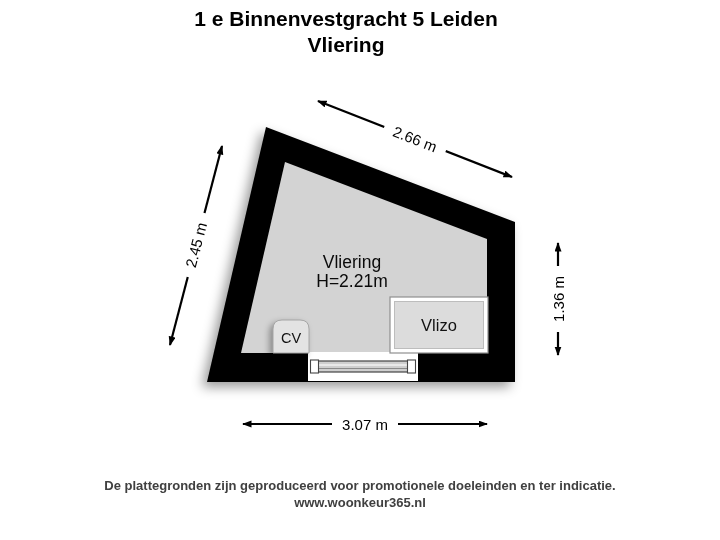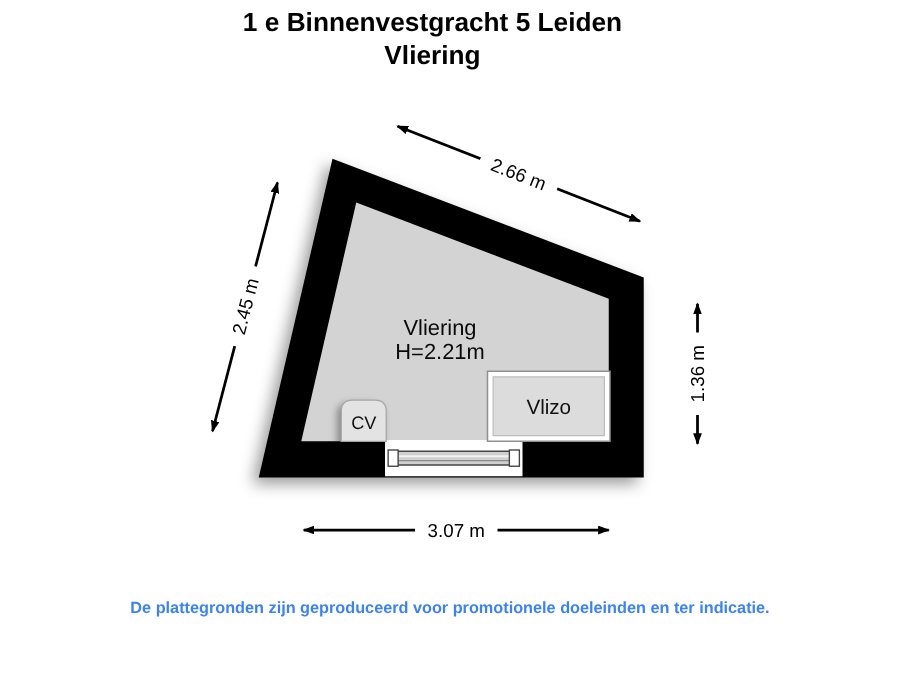--- a/index.html
+++ b/index.html
@@ -9,21 +9,21 @@
     font-family:"Liberation Sans", sans-serif;
     -webkit-font-smoothing:antialiased;
   }
   .title-block{
     position:absolute;top:6px;left:0;right:0;
     text-align:center;transform:translateX(-14px);
     color:#000;font-weight:bold;line-height:26px;font-size:21px;
   }
   .footer-block{
     position:absolute;top:477px;left:0;right:0;
-    text-align:center;color:#3b82f6;font-weight:bold;
+    text-align:center;color:#404040;font-weight:bold;
     font-size:13px;line-height:17px;
   }
   svg{position:absolute;top:0;left:0;}
   svg text{font-family:"Liberation Sans", sans-serif;}
   .pill-rect{fill:#ffffff;}
   .pill-text{font-size:15px;fill:#000;text-anchor:middle;}
   .dim-line{stroke:#000;stroke-width:2.2;}
   .room-name{font-size:17.5px;fill:#0a0a0a;text-anchor:middle;}
   .fixture-text{fill:#111;text-anchor:middle;}
   .plan-shadow{filter:drop-shadow(-5px 5px 6px rgba(0,0,0,0.40));}
@@ -102,13 +102,14 @@
     <line x1="243" y1="424" x2="487" y2="424" class="dim-line" marker-start="url(#ah)" marker-end="url(#ah)"></line>
     <g transform="translate(365,424)">
       <rect class="pill-rect" x="-33" y="-12" width="66" height="24" rx="7"></rect>
       <text class="pill-text" y="5.5">3.07 m</text>
     </g>
   </g>
 </svg>
 
 <div class="footer-block">
   <div>De plattegronden zijn geproduceerd voor promotionele doeleinden en ter indicatie.</div>
+  <div>www.woonkeur365.nl</div>
 </div>
 
 </body></html>

